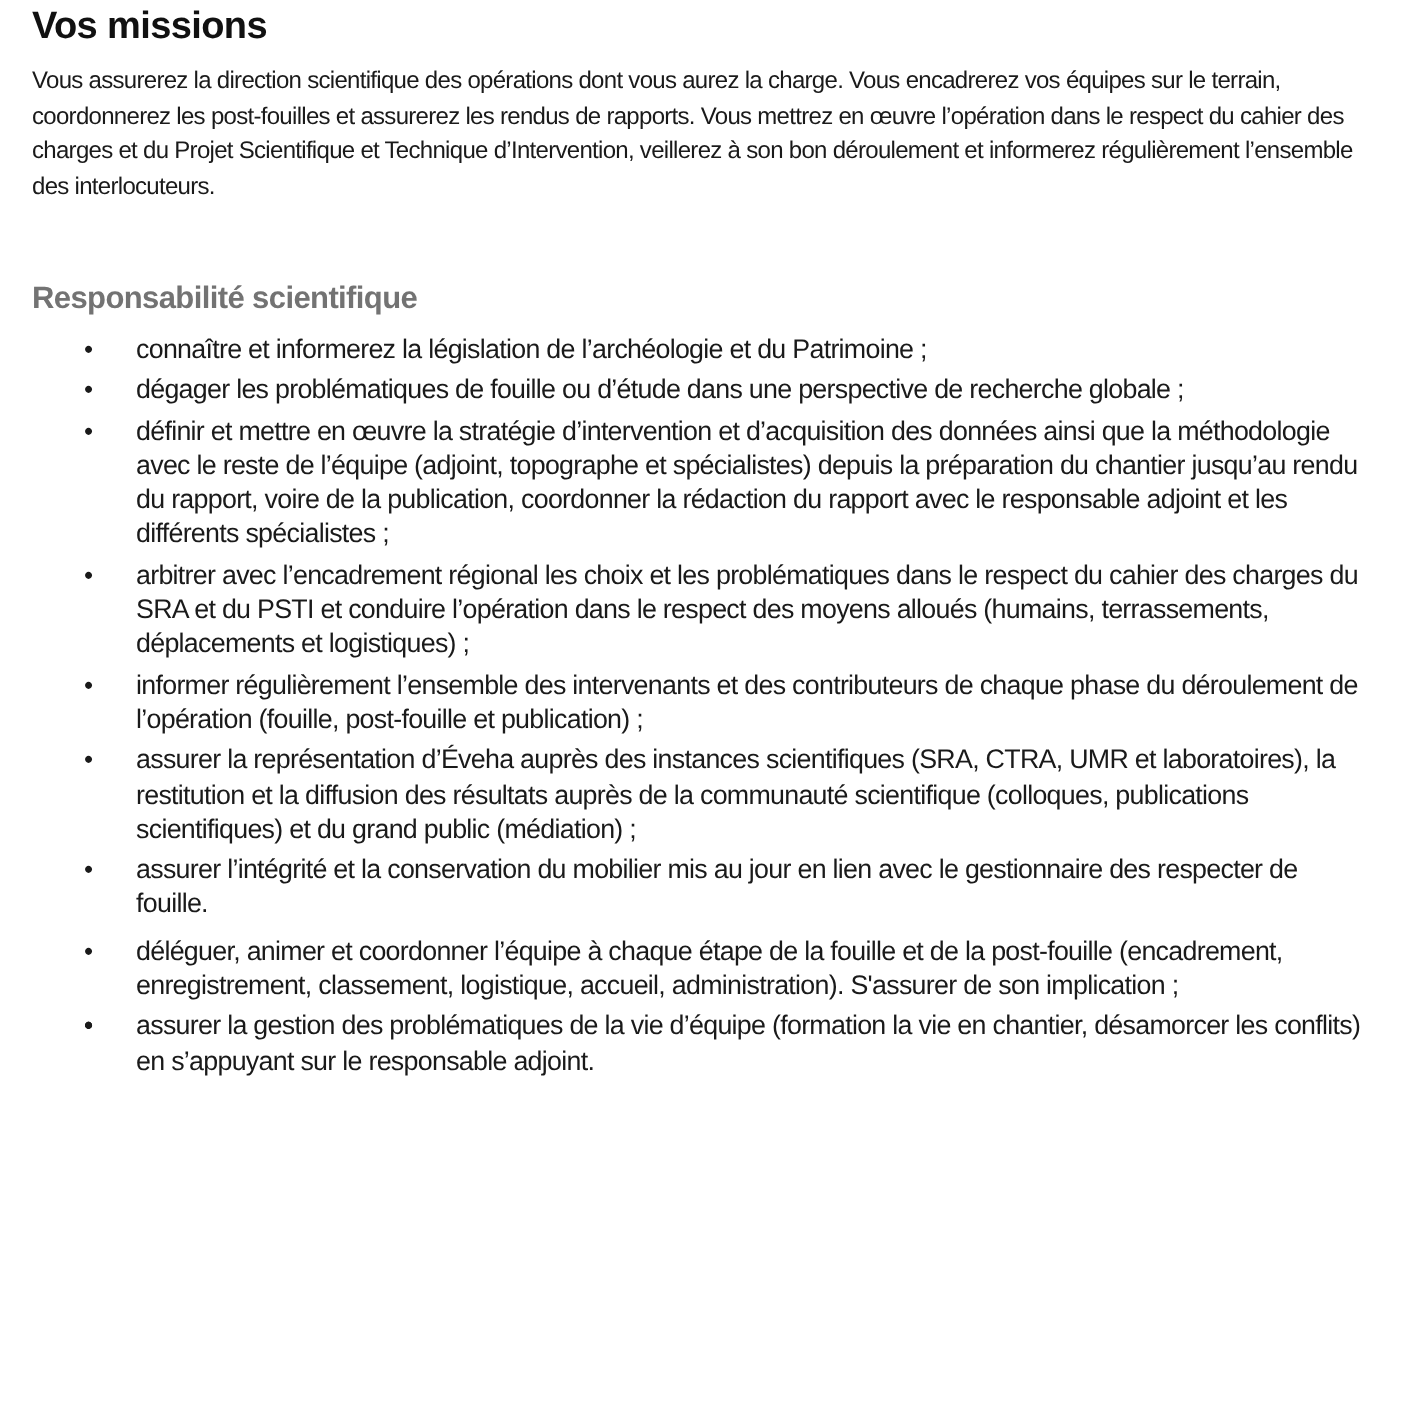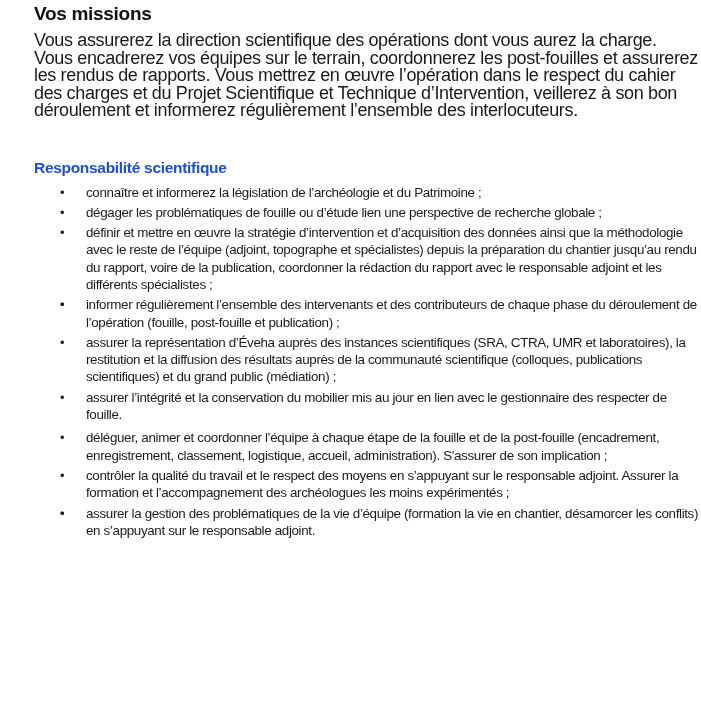--- a/index.html
+++ b/index.html
@@ -1,42 +1,42 @@
 <!DOCTYPE html>
 <html><head>
 <meta charset="utf-8">
 <style>
   html, body { margin:0; padding:0; background:#ffffff; }
   body { width:701px; height:701px; overflow:hidden; font-family:"Liberation Sans", sans-serif; color:#1a1a1a; }
-  .page { position:relative; padding:0 2px;margin-left:32px; }
+  .page { position:relative; padding:0 16px; }
   .h1 { font-weight:bold; font-size:19px; margin:2px 0 0 0; line-height:24px; letter-spacing:-0.3px; color:#111; }
-  .intro { font-size:18px; line-height:17.5px; margin:6px 0 0 0; letter-spacing:-0.35px; }
-  .h2 { font-weight:bold; font-size:15.5px; line-height:20px; margin:38px 0 0 0; letter-spacing:-0.3px; color:#1d4ed8; }
+  .intro { font-size:12px; line-height:17.5px; margin:6px 0 0 0; letter-spacing:-0.35px; }
+  .h2 { font-weight:bold; font-size:15.5px; line-height:20px; margin:38px 0 0 0; letter-spacing:-0.3px; color:#737373; }
   .h2.second { margin-top:38px; }
   ul { list-style:none; margin:6px 0 0 0; padding:0; }
   li { position:relative; padding-left:52px; font-size:13.4px; line-height:17.3px; margin-bottom:3px; letter-spacing:-0.35px; }
   li .bullet { position:absolute; left:26px; top:0; font-size:13px; }
 </style>
 </head>
 <body>
 
 <div class="page">
   <div class="h1">Vos missions</div>
   <p class="intro">Vous assurerez la direction scientifique des opérations dont vous aurez la charge. Vous encadrerez vos équipes sur le terrain, coordonnerez les post-fouilles et assurerez les rendus de rapports. Vous mettrez en œuvre l’opération dans le respect du cahier des charges et du Projet Scientifique et Technique d’Intervention, veillerez à son bon déroulement et informerez régulièrement l’ensemble des interlocuteurs.</p>
 
   <div class="h2">Responsabilité scientifique</div>
   <ul>
     <li><span class="bullet">•</span><span>connaître et informerez la législation de l’archéologie et du Patrimoine ;</span></li>
-    <li><span class="bullet">•</span><span>dégager les problématiques de fouille ou d’étude lien une perspective de recherche globale ;</span></li>
+    <li><span class="bullet">•</span><span>dégager les problématiques de fouille ou d’étude dans une perspective de recherche globale ;</span></li>
     <li><span class="bullet">•</span><span>définir et mettre en œuvre la stratégie d’intervention et d’acquisition des données ainsi que la méthodologie avec le reste de l’équipe (adjoint, topographe et spécialistes) depuis la préparation du chantier jusqu’au rendu du rapport, voire de la publication, coordonner la rédaction du rapport avec le responsable adjoint et les différents spécialistes ;</span></li>
-    <li><span class="bullet">•</span></li>
+    <li><span class="bullet">•</span><span>arbitrer avec l’encadrement régional les choix et les problématiques dans le respect du cahier des charges du SRA et du PSTI et conduire l’opération dans le respect des moyens alloués (humains, terrassements, déplacements et logistiques) ;</span></li>
     <li><span class="bullet">•</span><span>informer régulièrement l’ensemble des intervenants et des contributeurs de chaque phase du déroulement de l’opération (fouille, post-fouille et publication) ;</span></li>
     <li><span class="bullet">•</span><span>assurer la représentation d’Éveha auprès des instances scientifiques (SRA, CTRA, UMR et laboratoires), la restitution et la diffusion des résultats auprès de la communauté scientifique (colloques, publications scientifiques) et du grand public (médiation) ;</span></li>
     <li><span class="bullet">•</span><span>assurer l’intégrité et la conservation du mobilier mis au jour en lien avec le gestionnaire des respecter de fouille.</span></li>
   </ul>
 
   <ul>
     <li><span class="bullet">•</span><span>déléguer, animer et coordonner l’équipe à chaque étape de la fouille et de la post-fouille (encadrement, enregistrement, classement, logistique, accueil, administration). S'assurer de son implication ;</span></li>
-    <li><span class="bullet">•</span><span>contrôler la qualité du travail et le respect des moyens en s’appuyant sur le responsable adjoint. Assurer la formation et l’accompagnement des archéologues les moins expérimentés ;</span></li>
+    <li><span class="bullet">•</span></li>
     <li><span class="bullet">•</span></li>
     <li><span class="bullet">•</span><span>assurer la gestion des problématiques de la vie d’équipe (formation la vie en chantier, désamorcer les conflits) en s’appuyant sur le responsable adjoint.</span></li>
   </ul>
 </div>
 
 </body></html>

